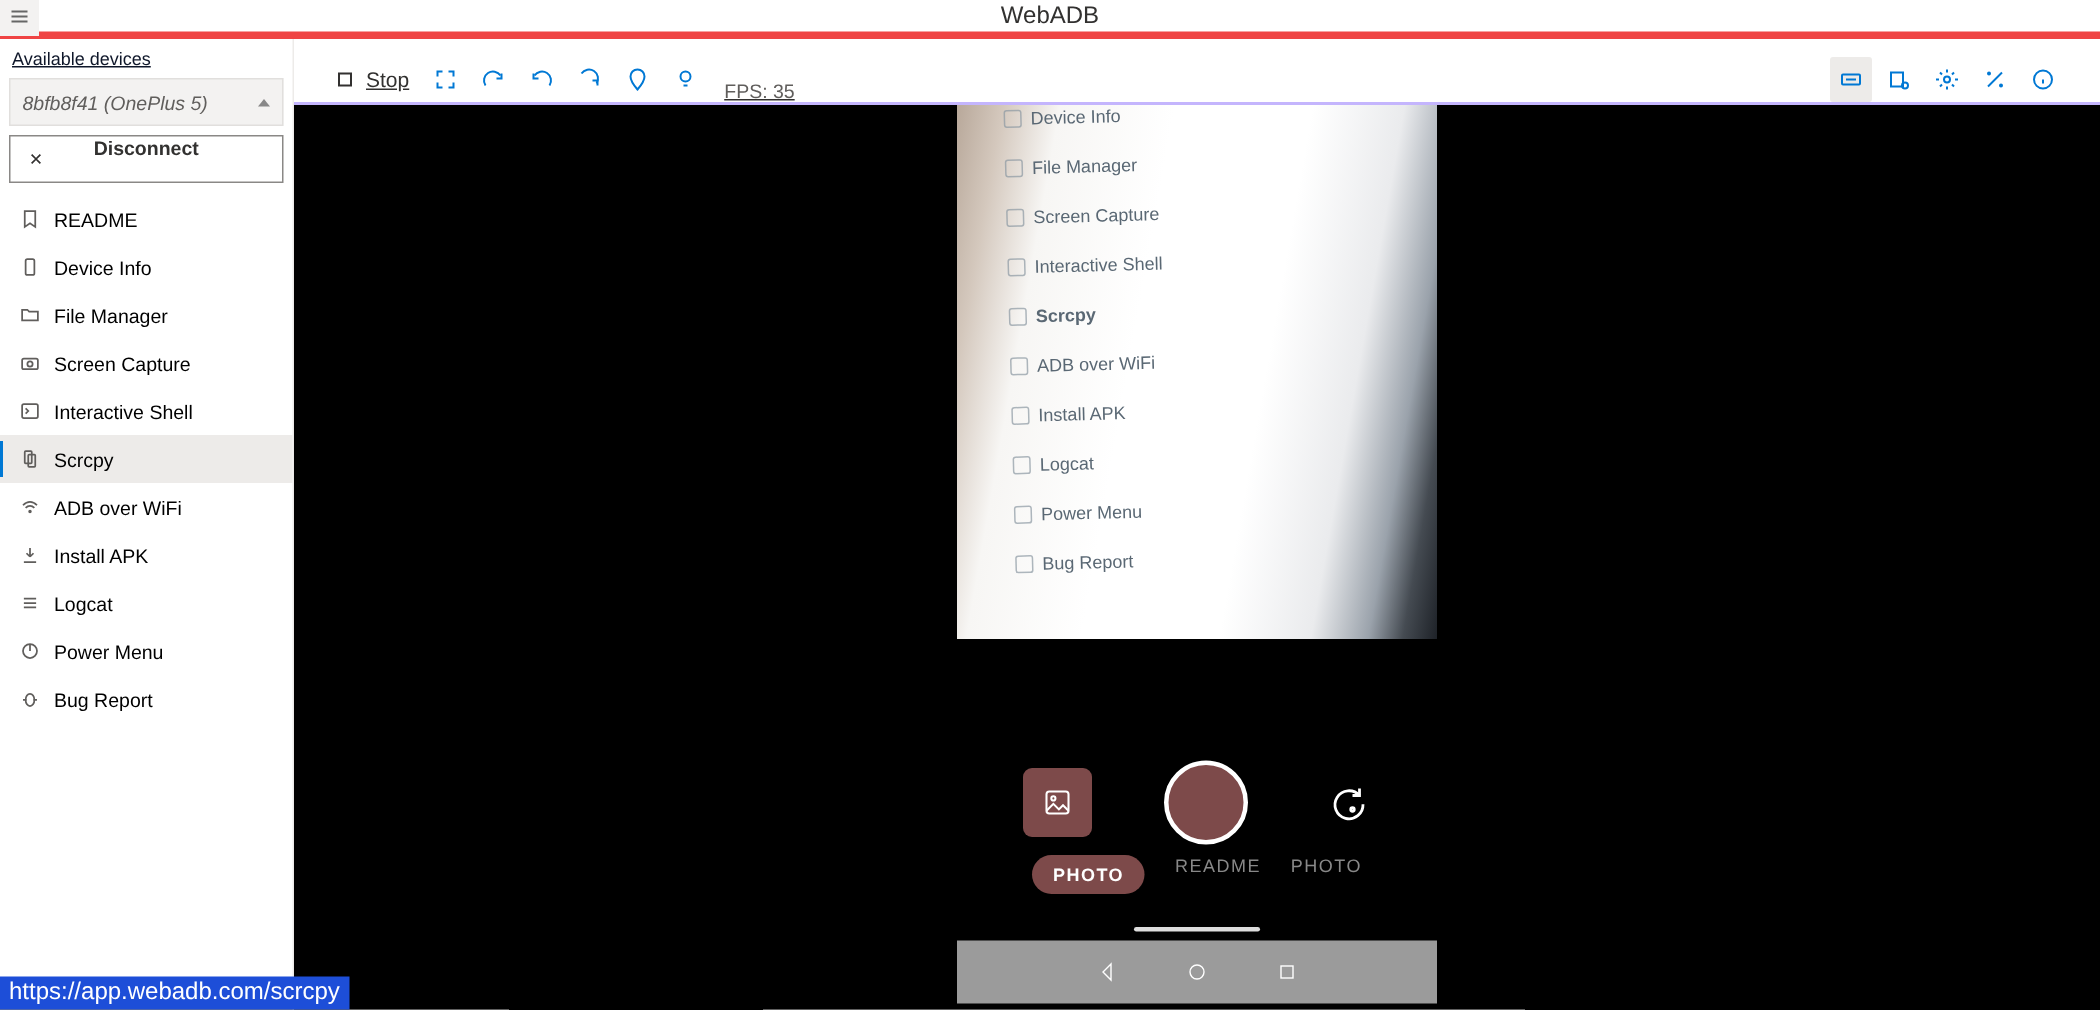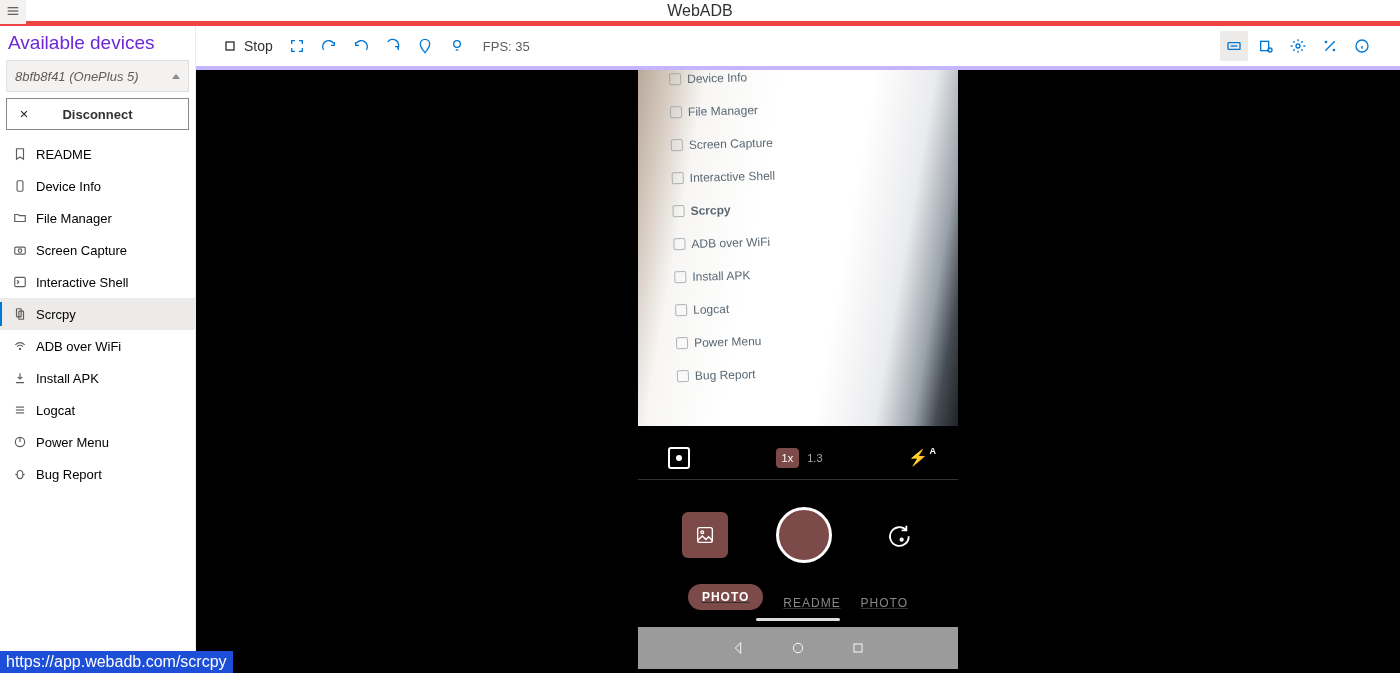--- a/index.html
+++ b/index.html
@@ -6,35 +6,35 @@
   body { font-family: "Segoe UI", Arial, sans-serif; font-size: 14px; color: #323130; background: #fff; width: 1400px; height: 673px; overflow: hidden; }
   
   .topbar { height: 26px; display: flex; align-items: center; border-bottom: 5px solid #ef4444; position: relative; }
   .hamburger { width: 26px; height: 26px; display: flex; align-items: center; justify-content: center; cursor: pointer; background: #f3f2f1; }
   .hamburger svg { width: 16px; height: 16px; stroke: #666; }
   .app-title { position: absolute; left: 50%; transform: translateX(-50%); font-size: 16px; color: #323130; }
 
   .layout { display: flex; height: 647px; }
   
   .sidebar { width: 196px; border-right: 1px solid #edebe9; display: flex; flex-direction: column; }
-  .sidebar-header { padding: 6px 8px; font-size: 19px; color: #6d28d9; }
+  .sidebar-header { padding: 6px 8px; font-size: 12px; color: #0f172a; text-decoration: underline; }
   .device-select { margin: 0 6px 6px 6px; height: 32px; background: #f3f2f1; border: 1px solid #e1dfdd; font-size: 13px; color: #605e5c; display: flex; align-items: center; padding: 0 8px; position: relative; cursor: pointer; font-style: italic; }
   .device-select::after { content: ""; position: absolute; right: 8px; top: 13px; border-left: 4px solid transparent; border-right: 4px solid transparent; border-bottom: 5px solid #888;  }
-  .disconnect-btn { margin: 0 6px 8px 6px; height: 32px; border: 1px solid #8a8886; background: #fff; display: flex; align-items: center; justify-content: center; font-weight: 600; cursor: pointer; position: relative; font-size: 13px; }
+  .disconnect-btn { margin: 0 6px 8px 6px; height: 32px; border: 1px solid #8a8886; background: #fff; display: flex; align-items: flex-start; justify-content: center; font-weight: 600; cursor: pointer; position: relative; font-size: 13px; }
   .disconnect-btn .plug { position: absolute; left: 10px; top: 8px; }
   
   .nav-list { list-style: none; }
   .nav-item { height: 32px; display: flex; align-items: center; padding: 0 12px; cursor: pointer; font-size: 13px; color: #000000; }
   .nav-item.active { background: #edebe9; position: relative; }
   .nav-item.active::before { content: ""; position: absolute; left: 0; top: 4px; bottom: 4px; width: 2px; background: #0078d4; }
   .nav-item .ico { width: 16px; height: 16px; margin-right: 8px; display: flex; align-items: center; justify-content: center; color: #605e5c; }
   .nav-item .ico svg { width: 14px; height: 14px; }
   
   .main { flex: 1; display: flex; flex-direction: column; }
-  .toolbar { height: 44px; display: flex; align-items: center; padding: 0 20px; border-bottom: 4px solid #c4b5fd; }
+  .toolbar { height: 44px; display: flex; align-items: flex-end; padding: 0 20px; border-bottom: 2px solid #c4b5fd; text-decoration: underline; }
   .tool-btn { height: 30px; display: inline-flex; align-items: center; justify-content: center; padding: 0 6px; margin-right: 4px; cursor: pointer; color: #0078d4; border-radius: 2px; }
   .tool-btn.stop { color: #323130; }
   .tool-btn.stop svg { stroke: #323130; }
   .tool-btn svg { width: 16px; height: 16px; stroke: #0078d4; }
   .tool-btn.active-tool { background: #edebe9; }
   .fps { font-size: 13px; color: #605e5c; margin-left: 8px; }
   .toolbar-spacer { flex: 1; }
   
   .viewport { flex: 1; background: #000; display: flex; justify-content: center; align-items: flex-start; position: relative; overflow: hidden; }
   
@@ -55,21 +55,21 @@
   .flash { color: #fff; font-size: 16px; font-weight: bold; position: relative; }
   .flash sup { font-size: 9px; position: absolute; top: -2px; right: -8px; }
   
   .cam-actions { position: absolute; top: 420px; left: 0; right: 0; height: 90px; display: flex; align-items: center; justify-content: space-around; padding: 0 20px; }
   .gallery-thumb { width: 46px; height: 46px; background: #7d4a4a; border-radius: 6px; display: flex; align-items: center; justify-content: center; }
   .gallery-thumb svg { width: 22px; height: 22px; stroke: #fff; fill: none; stroke-width: 1.5; }
   .shutter { width: 56px; height: 56px; border: 3px solid #fff; border-radius: 50%; background: #7d4a4a; }
   .switch-cam { width: 34px; height: 34px; display: flex; align-items: center; justify-content: center; }
   .switch-cam svg { width: 28px; height: 28px; stroke: #fff; fill: none; stroke-width: 1.6; }
   
-  .cam-modes { position: absolute; top: 500px; left: 0; right: 0; height: 40px; display: flex; align-items: flex-end; justify-content: space-around; padding: 0 40px; text-decoration: underline; }
+  .cam-modes { position: absolute; top: 500px; left: 0; right: 0; height: 40px; display: flex; align-items: flex-start; justify-content: space-around; padding: 0 40px; }
   .mode { font-size: 12px; color: #888; letter-spacing: 1px; }
   .mode.active { background: #7d4a4a; color: #fff; padding: 6px 14px; border-radius: 14px; font-weight: 600; }
   
   .gesture-bar { position: absolute; top: 548px; left: 50%; transform: translateX(-50%); width: 84px; height: 3px; background: #ddd; border-radius: 2px; }
   
   .android-nav { position: absolute; bottom: 0; left: 0; right: 0; height: 42px; background: #9b9b9b; display: flex; align-items: center; justify-content: center; gap: 44px; }
   .android-nav .nbtn { width: 16px; height: 16px; }
   .android-nav svg { width: 16px; height: 16px; stroke: #fff; fill: none; stroke-width: 1.4; }
   
   .status-url { position: absolute; bottom: 0; left: 0; background: #1d4ed8; color: #fff; font-size: 16px; padding: 2px 6px; font-family: Arial; }
@@ -323,28 +323,20 @@
                 <span class="pico"></span>
                 <span>Power Menu</span>
               </div>
             <div class="pli">
                 <span class="pico"></span>
                 <span>Bug Report</span>
               </div>
           </div>
         </div>
 
-        <div class="cam-controls-row">
-          <div class="lens-dot"></div>
-          <div class="zoom-group">
-            <span class="zoom-btn">1x</span>
-            <span class="zoom-alt">1.3</span>
-          </div>
-          <div class="flash">⚡<sup>A</sup></div>
-        </div>
 
         <div class="cam-actions">
           <div class="gallery-thumb">
             <svg viewBox="0 0 24 24">
                 <rect x="4" y="4" width="16" height="16" rx="2"></rect>
                 <circle cx="9" cy="9" r="1.5"></circle>
                 <path d="M4 18l5-5 4 4 3-3 4 4"></path>
               </svg>
           </div>
           <div class="shutter"></div>

